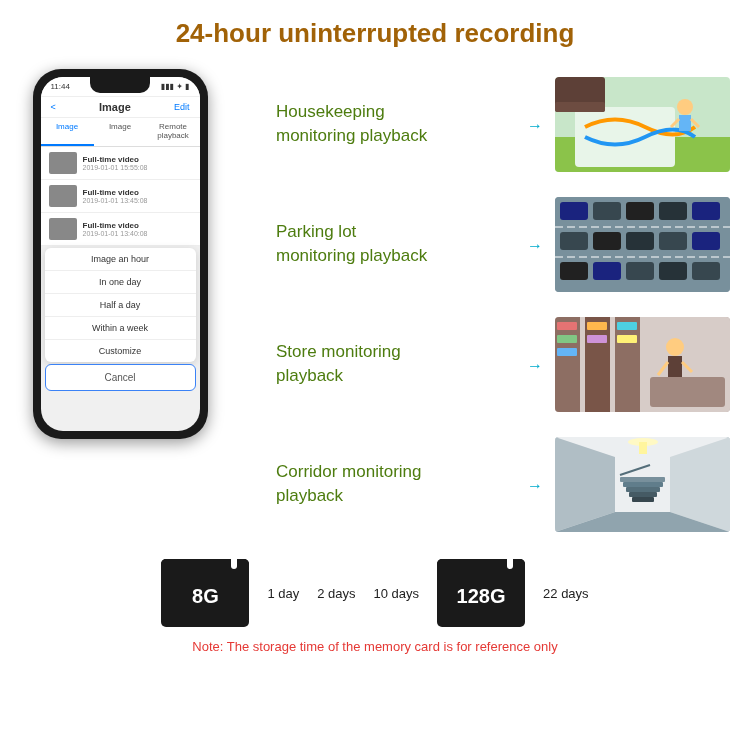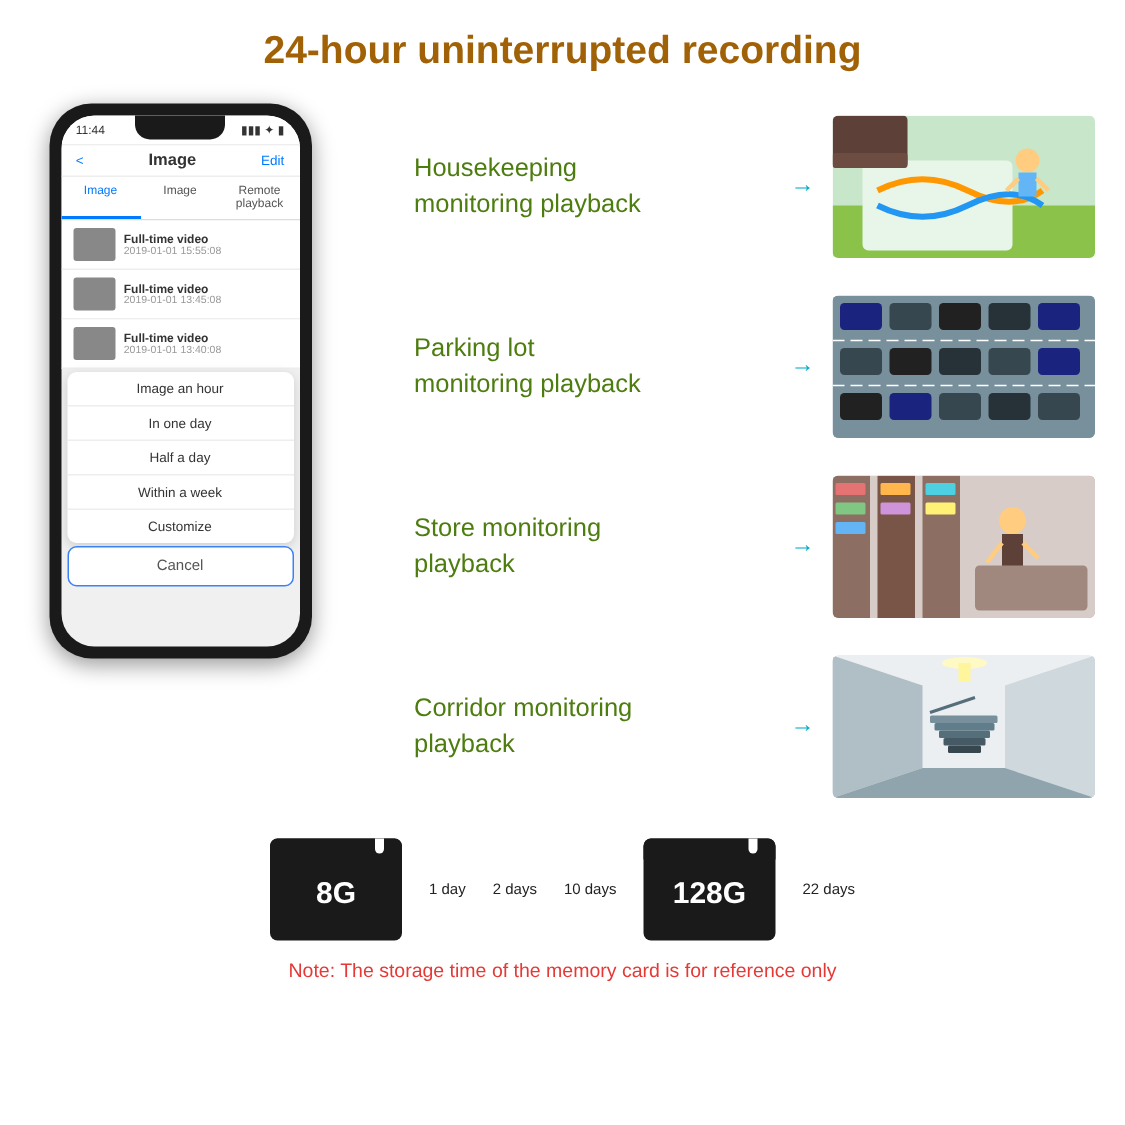--- a/index.html
+++ b/index.html
@@ -282,21 +282,21 @@
     }
 
     .memory-card-label {
       color: #fff;
       font-size: 20px;
       font-weight: bold;
       margin-top: 6px;
     }
 
     .storage-days {
-      font-size: 10px;
+      font-size: 13px;
       color: #222;
       font-weight: normal;
     }
 
     .storage-note {
       font-size: 13px;
       color: #e53935;
       text-align: center;
       margin-top: 4px;
     }

